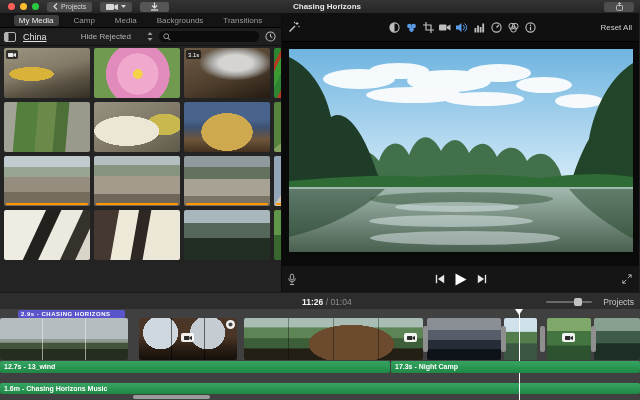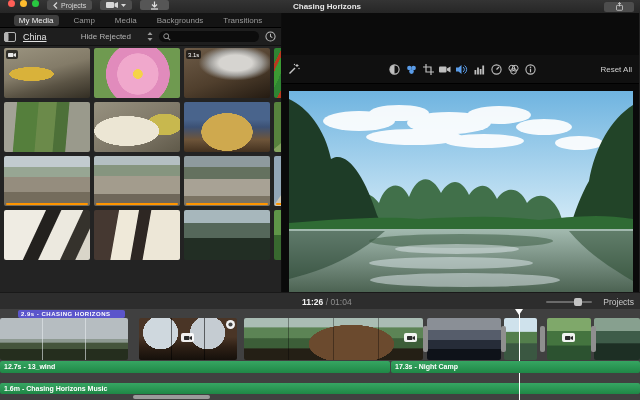--- a/index.html
+++ b/index.html
@@ -3,21 +3,21 @@
 <meta charset="utf-8">
 <style>
   html,body{margin:0;padding:0;width:640px;height:400px;overflow:hidden;
     background:#2b2b2b;font-family:"Liberation Sans","DejaVu Sans",sans-serif;
     -webkit-font-smoothing:antialiased;}
   *{box-sizing:border-box;}
   .app{position:relative;width:640px;height:400px;background:#222;}
 
   
   .titlebar{position:absolute;top:0;left:0;width:640px;height:13px;
-    background:linear-gradient(#343434,#262626);display:flex;align-items:flex-start;}
+    background:linear-gradient(#343434,#262626);display:flex;align-items:center;}
   .lights{display:flex;gap:5px;margin-left:8px;}
   .light{width:7px;height:7px;border-radius:50%;}
   .tb-btn{height:10px;background:#4d4d4d;border-radius:2.5px;color:#d8d8d8;
     font-size:7px;display:flex;align-items:center;padding:0 6px;margin-left:8px;gap:3px;}
   .tb-title{position:absolute;left:293px;top:2px;font-size:8px;color:#e8e8e8;font-weight:bold;}
   .share-btn{position:absolute;right:6px;top:1.5px;width:30px;height:10px;background:#4d4d4d;
     border-radius:2.5px;display:flex;align-items:center;justify-content:center;color:#d8d8d8;}
 
   
   .main{position:absolute;top:13px;left:0;width:640px;height:279px;display:flex;}
@@ -49,21 +49,21 @@
     gap:4px;padding:2px 0 0 4px;}
   .thumb{border-radius:2px;position:relative;overflow:hidden;background:#555;}
   .fav-line{position:absolute;left:2px;right:2px;bottom:1px;height:2px;
     background:#ff9500;border-radius:1px;}
   .t-badge{position:absolute;top:2px;left:2px;min-width:10px;height:9px;
     background:rgba(15,15,15,.75);border-radius:2px;color:#fff;font-size:6px;
     display:flex;align-items:center;justify-content:center;padding:0 2px;}
 
   
   .viewer-toolbar{height:29px;background:#101010;border-bottom:1px solid #000;
-    position:relative;display:flex;align-items:center;flex:none;margin-top:42px;}
+    position:relative;display:flex;align-items:center;flex:none;}
   .vt-wand{position:absolute;left:6px;color:#c6c6c6;display:flex;}
   .vt-icons{position:absolute;left:106px;display:flex;gap:5px;align-items:center;}
   .vt-icon{width:12px;height:12px;color:#bfbfbf;display:flex;align-items:center;justify-content:center;}
   .vt-icon.active{color:#5a9ce8;}
   .reset-all{position:absolute;right:7px;font-size:8px;color:#cfcfcf;}
 
   
   .viewer-stage{height:224px;background:#0a0a0a;position:relative;flex:none;}
   .scene{position:absolute;left:7px;top:7px;width:344px;height:203px;background:#000;}
 

